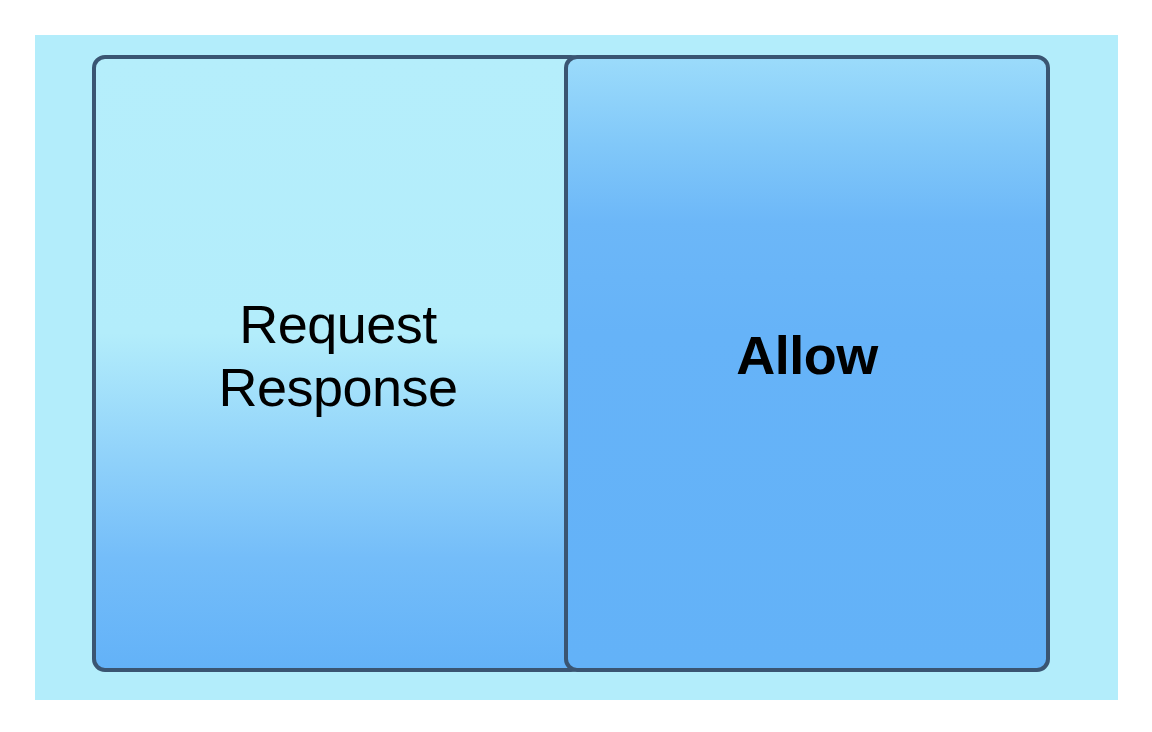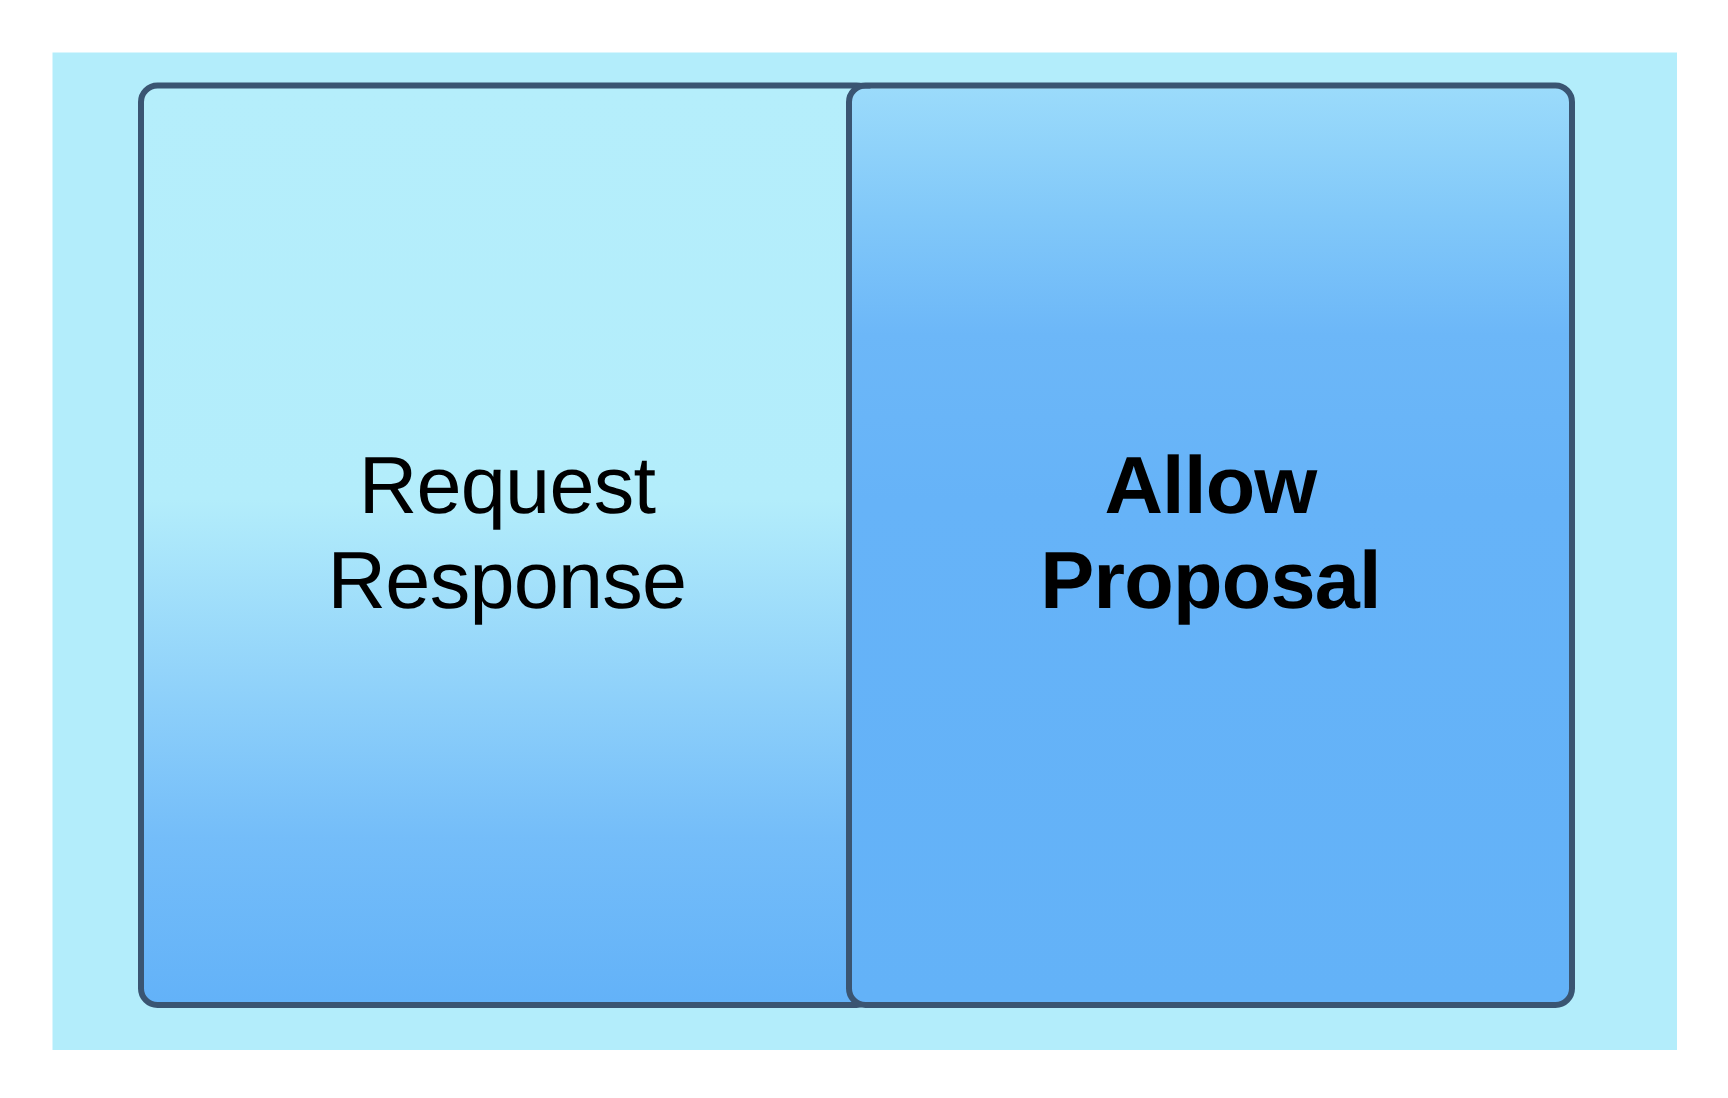--- a/index.html
+++ b/index.html
@@ -96,17 +96,16 @@
   <div class="node" id="node-request-response">
     <div class="node-label">
       <span class="node-line">Request</span>
       <span class="node-line">Response</span>
     </div>
   </div>
 
   <div class="node" id="node-allow-proposal">
     <div class="node-label">
       <span class="node-line">Allow</span>
-      <span class="node-line">Proposal</span>
     </div>
   </div>
 
 </div>
 
 </body></html>

